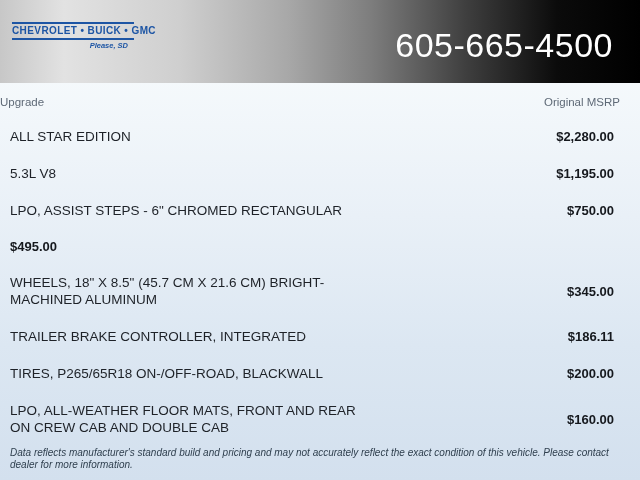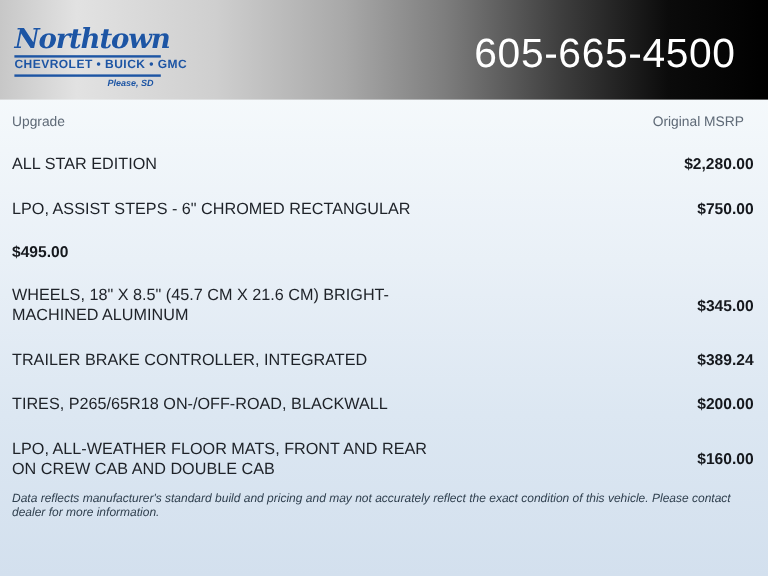--- a/index.html
+++ b/index.html
@@ -70,30 +70,30 @@
     font-weight: 400;
     letter-spacing: 0.5px;
     white-space: nowrap;
   }
 
   
   .table { position: relative; width: 640px; }
   .cols {
     display: flex;
     justify-content: space-between;
-    padding: 13px 20px 10px 10px;
+    padding: 13px 20px 10px 0;
     font-size: 11.5px;
     line-height: 12px;
     color: #5f6a77;
   }
   .row {
     display: flex;
     justify-content: space-between;
     align-items: center;
-    padding: 10px 12px 10px 10px;
+    padding: 10px 26px 10px 10px;
     gap: 48px;
   }
   .row .label {
     max-width: 358px;
     font-size: 13.5px;
     line-height: 17px;
     color: #1e2228;
   }
   .row .price {
     font-size: 13px;
@@ -111,57 +111,60 @@
     color: #30404f;
   }
 </style>
 </head>
 <body>
 
 <div class="screen">
 
   <header class="header">
     <div class="logo">
-      <div class="logo-name">Northtown</div>
       <div class="logo-brands">CHEVROLET • BUICK • GMC</div>
       <div class="logo-location">Please, SD</div>
     </div>
     <div class="phone">605-665-4500</div>
   </header>
 
   <main class="table">
     <div class="cols">
       <span>Upgrade</span>
       <span>Original MSRP</span>
     </div>
 
     <div id="rows">
       <div class="row">
         <span class="label">ALL STAR EDITION</span>
         <span class="price">$2,280.00</span>
       </div>
 
+      <div class="row">
+        <span class="label">5.3L V8</span>
+        <span class="price">$1,195.00</span>
+      </div>
 
       <div class="row">
         <span class="label">LPO, ASSIST STEPS - 6" CHROMED RECTANGULAR</span>
         <span class="price">$750.00</span>
       </div>
 
       <div class="row">
         <span class="price">$495.00</span>
       </div>
 
       <div class="row">
         <span class="label">WHEELS, 18" X 8.5" (45.7 CM X 21.6 CM) BRIGHT-MACHINED ALUMINUM</span>
         <span class="price">$345.00</span>
       </div>
 
       <div class="row">
         <span class="label">TRAILER BRAKE CONTROLLER, INTEGRATED</span>
-        <span class="price">$389.24</span>
+        <span class="price">$186.11</span>
       </div>
 
       <div class="row">
         <span class="label">TIRES, P265/65R18 ON-/OFF-ROAD, BLACKWALL</span>
         <span class="price">$200.00</span>
       </div>
 
       <div class="row">
         <span class="label">LPO, ALL-WEATHER FLOOR MATS, FRONT AND REAR ON CREW CAB AND DOUBLE CAB</span>
         <span class="price">$160.00</span>

